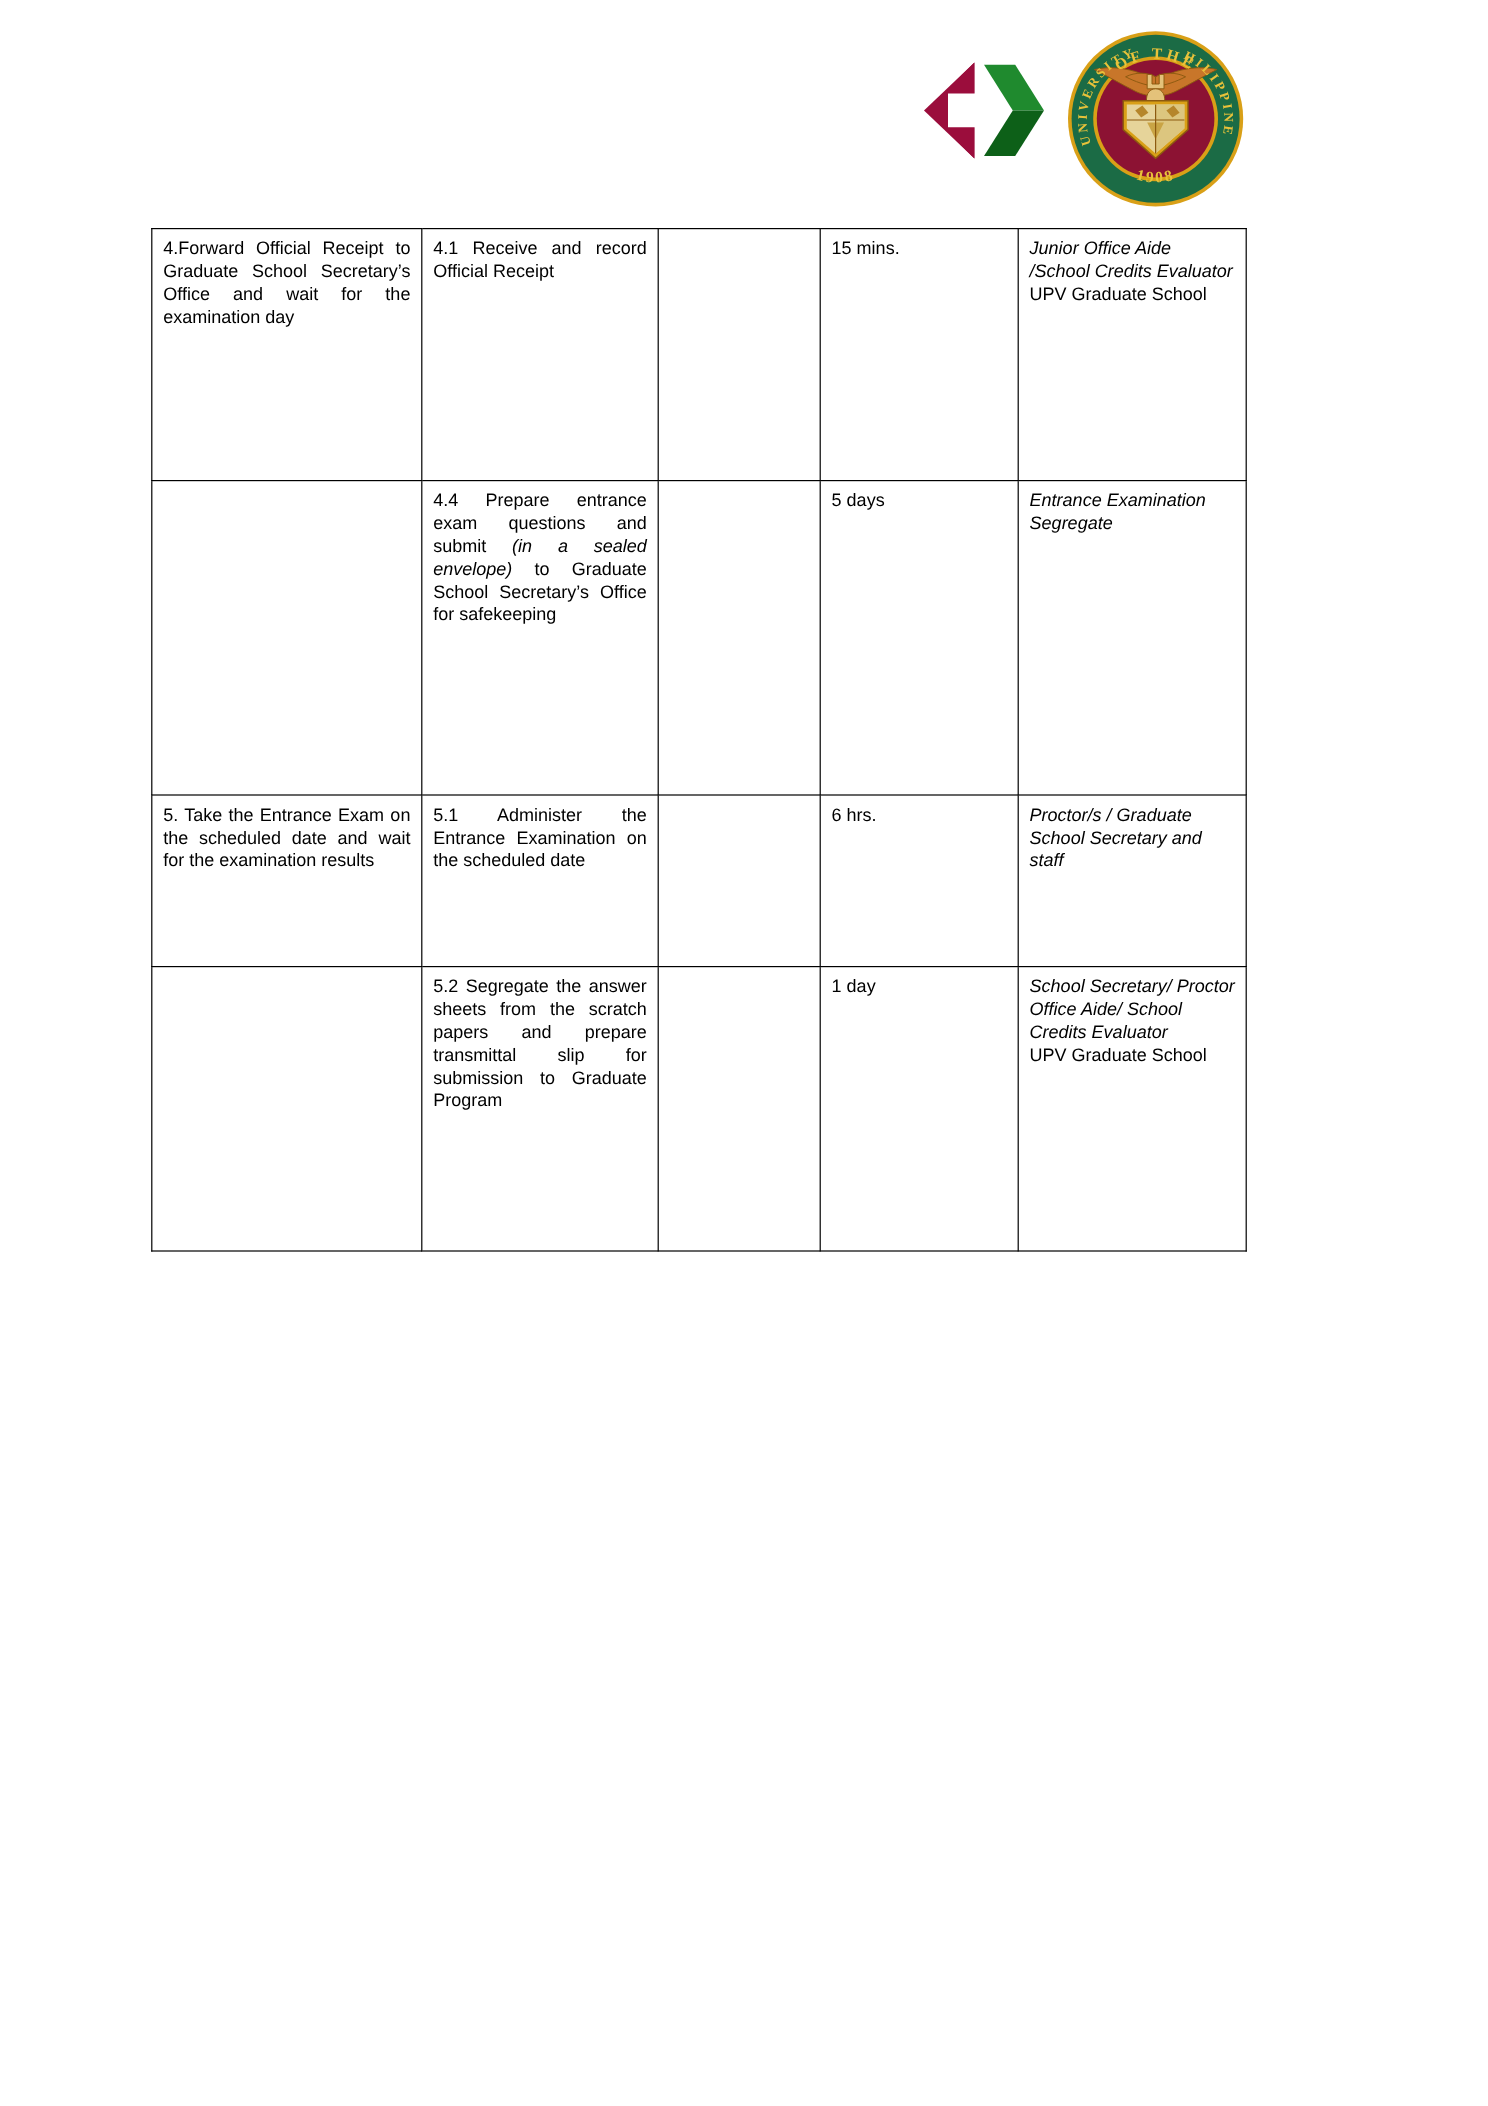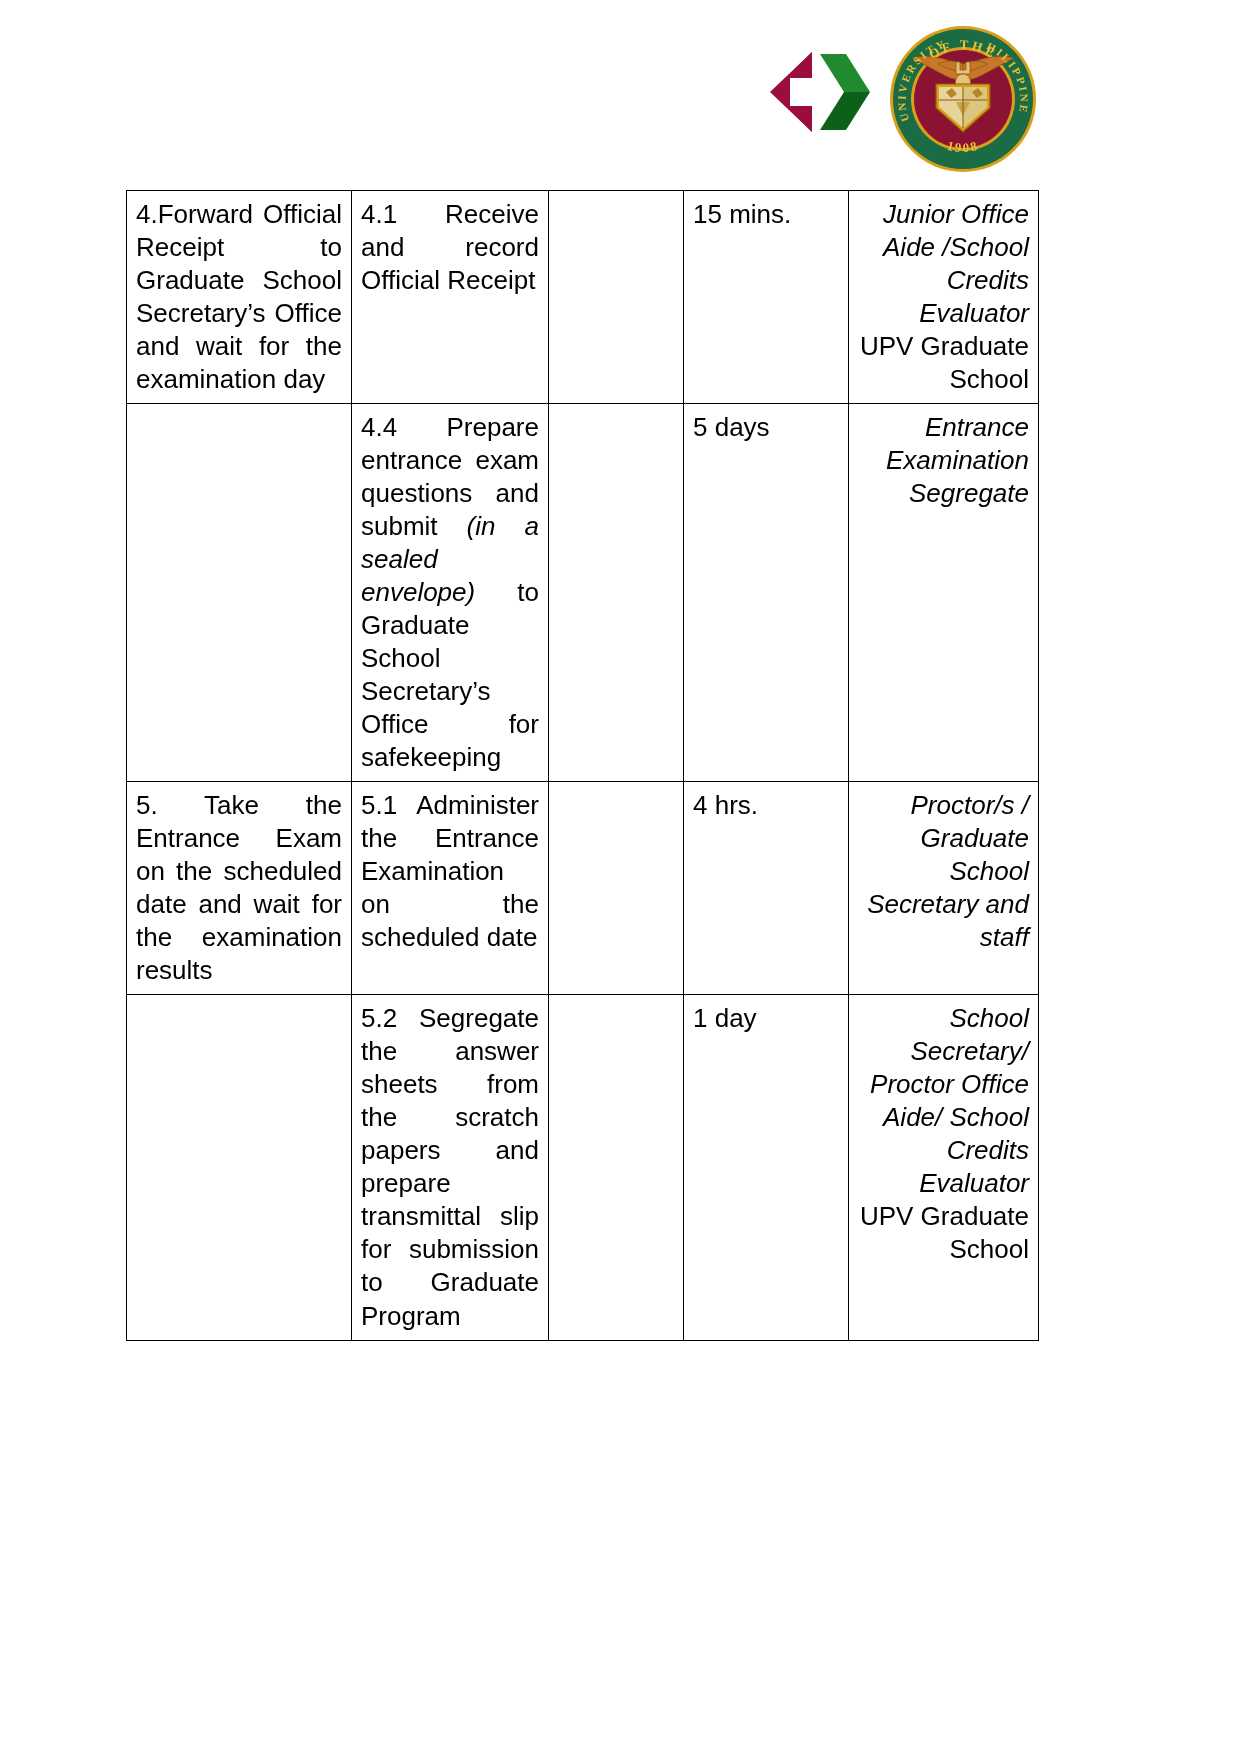--- a/index.html
+++ b/index.html
@@ -48,21 +48,21 @@
   }
   table.charter {
     border-collapse: collapse;
     width: 912px;
     table-layout: fixed;
   }
   table.charter td {
     border: 1px solid #000000;
     vertical-align: top;
     padding: 7px 9px 7px 9px;
-    font-size: 26px;
+    font-size: 15px;
     line-height: 1.27;
   }
   
   col.c1 { width: 225px; }
   col.c2 { width: 197px; }
   col.c3 { width: 135px; }
   col.c4 { width: 165px; }
   col.c5 { width: 190px; }
 
   td.client,
@@ -72,21 +72,21 @@
     -webkit-hyphens: none;
     hyphens: none;
     word-break: break-word;
   }
   td.fees { text-align: left; }
   td.time {
     text-align: justify;
     text-align-last: left;
   }
   td.person {
-    text-align: right;
+    text-align: left;
     vertical-align: middle;
   }
   td.person .it { font-style: italic; }
   td.person .rm { font-style: normal; }
 
   .it { font-style: italic; }
 </style>
 </head>
 <body>
 
@@ -195,21 +195,21 @@
         <td class="person">
           <span class="it">Entrance Examination Segregate</span>
         </td>
       </tr>
 
 
       <tr style="height:143px">
         <td class="client">5. Take the Entrance Exam on the scheduled date and wait for the examination results</td>
         <td class="agency">5.1 Administer the Entrance Examination on the scheduled date</td>
         <td class="fees"></td>
-        <td class="time">4 hrs.</td>
+        <td class="time">6 hrs.</td>
         <td class="person">
           <span class="it">Proctor/s / Graduate School Secretary and staff</span>
         </td>
       </tr>
 
       <tr style="height:237px">
         <td class="client"></td>
         <td class="agency">5.2 Segregate the answer sheets from the scratch papers and prepare transmittal slip for submission to Graduate Program</td>
         <td class="fees"></td>
         <td class="time">1 day</td>

